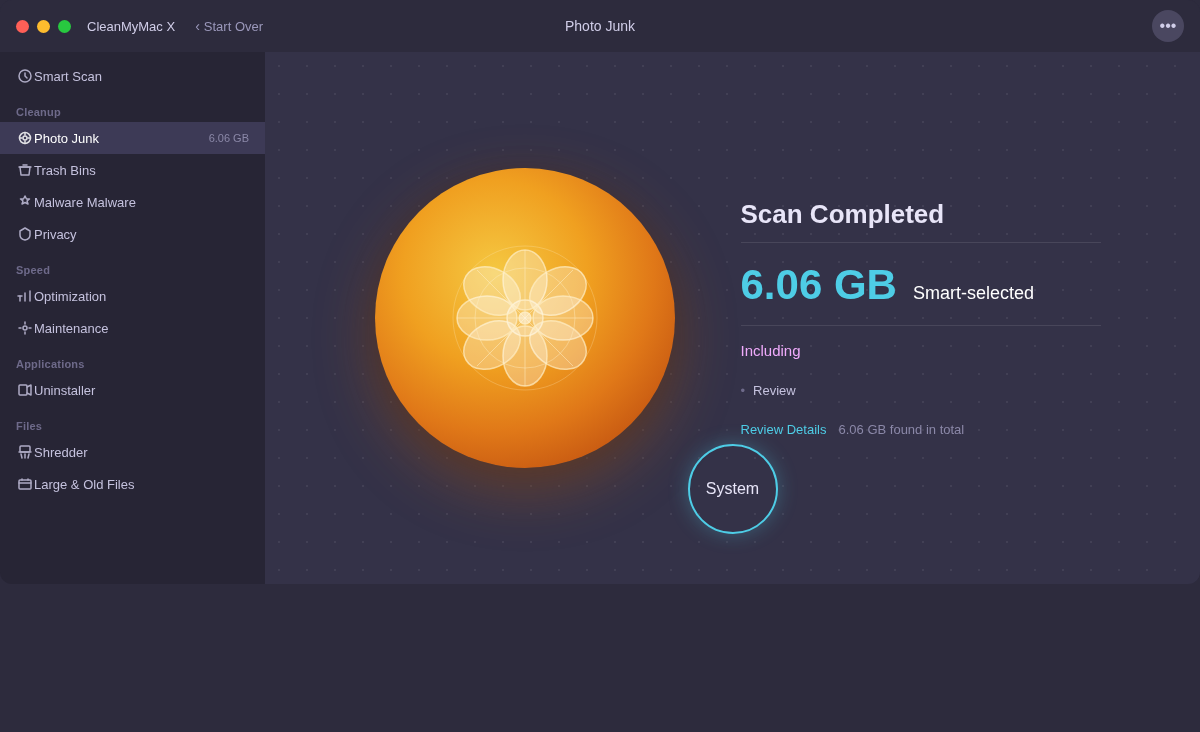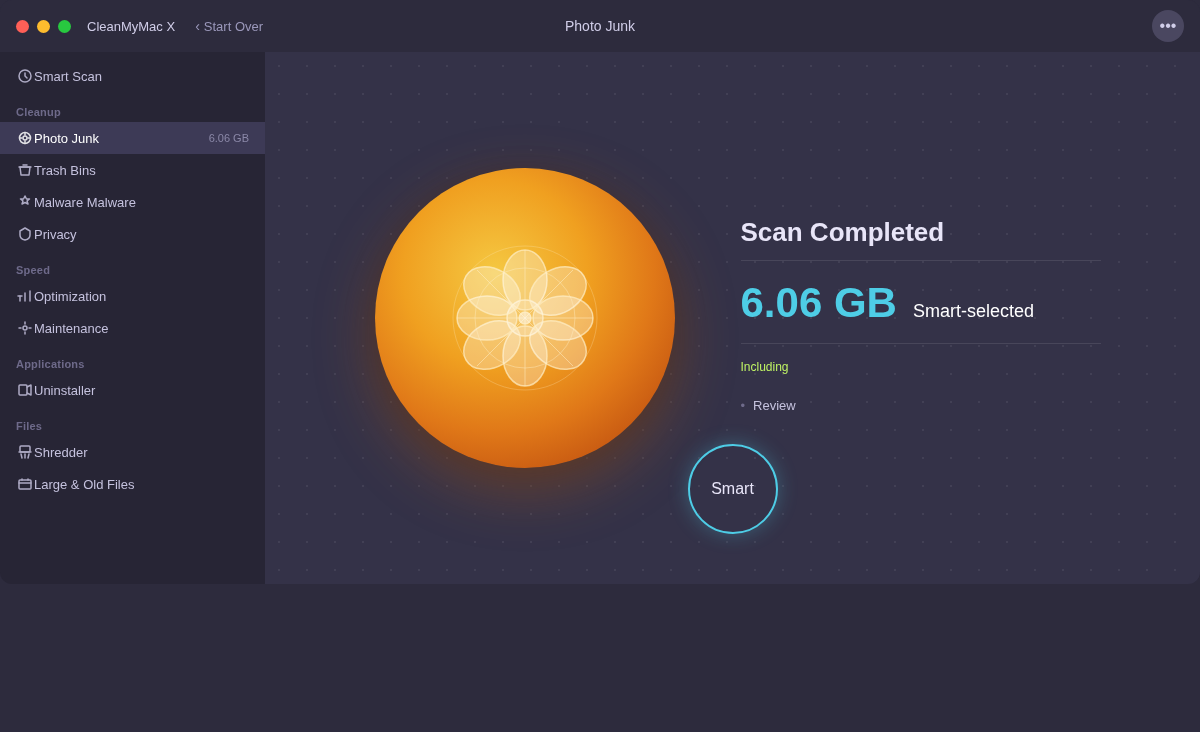--- a/index.html
+++ b/index.html
@@ -254,22 +254,22 @@
       color: #ffffff;
     }
 
     .divider2 {
       height: 1px;
       background: rgba(255,255,255,0.1);
       margin-bottom: 16px;
     }
 
     .including-label {
-      font-size: 12px;
-      color: #bef264;
+      font-size: 15px;
+      color: #f0abfc;
       margin-bottom: 24px;
     }
 
     .including-item {
       font-size: 13px;
       color: #c5c2de;
       display: flex;
       align-items: center;
       gap: 8px;
       margin-bottom: 6px;
@@ -527,21 +527,25 @@
           <div class="size-row">
             <span class="size-value">6.06 GB</span>
             <span class="size-label">Smart-selected</span>
           </div>
           <div class="divider2"></div>
           <div class="including-label">Including</div>
           <div class="including-item">
             <span class="bullet">•</span>
             <span>Review</span>
           </div>
+          <div class="review-row">
+            <span class="review-link">Review Details</span>
+            <span class="review-text">6.06 GB found in total</span>
+          </div>
         </div>
       </div>
 
       <div class="clean-btn-container">
-        <button class="clean-btn">Smart</button>
+        <button class="clean-btn">System</button>
       </div>
     </div>
   </div>
 </div>
 
 </body></html>

